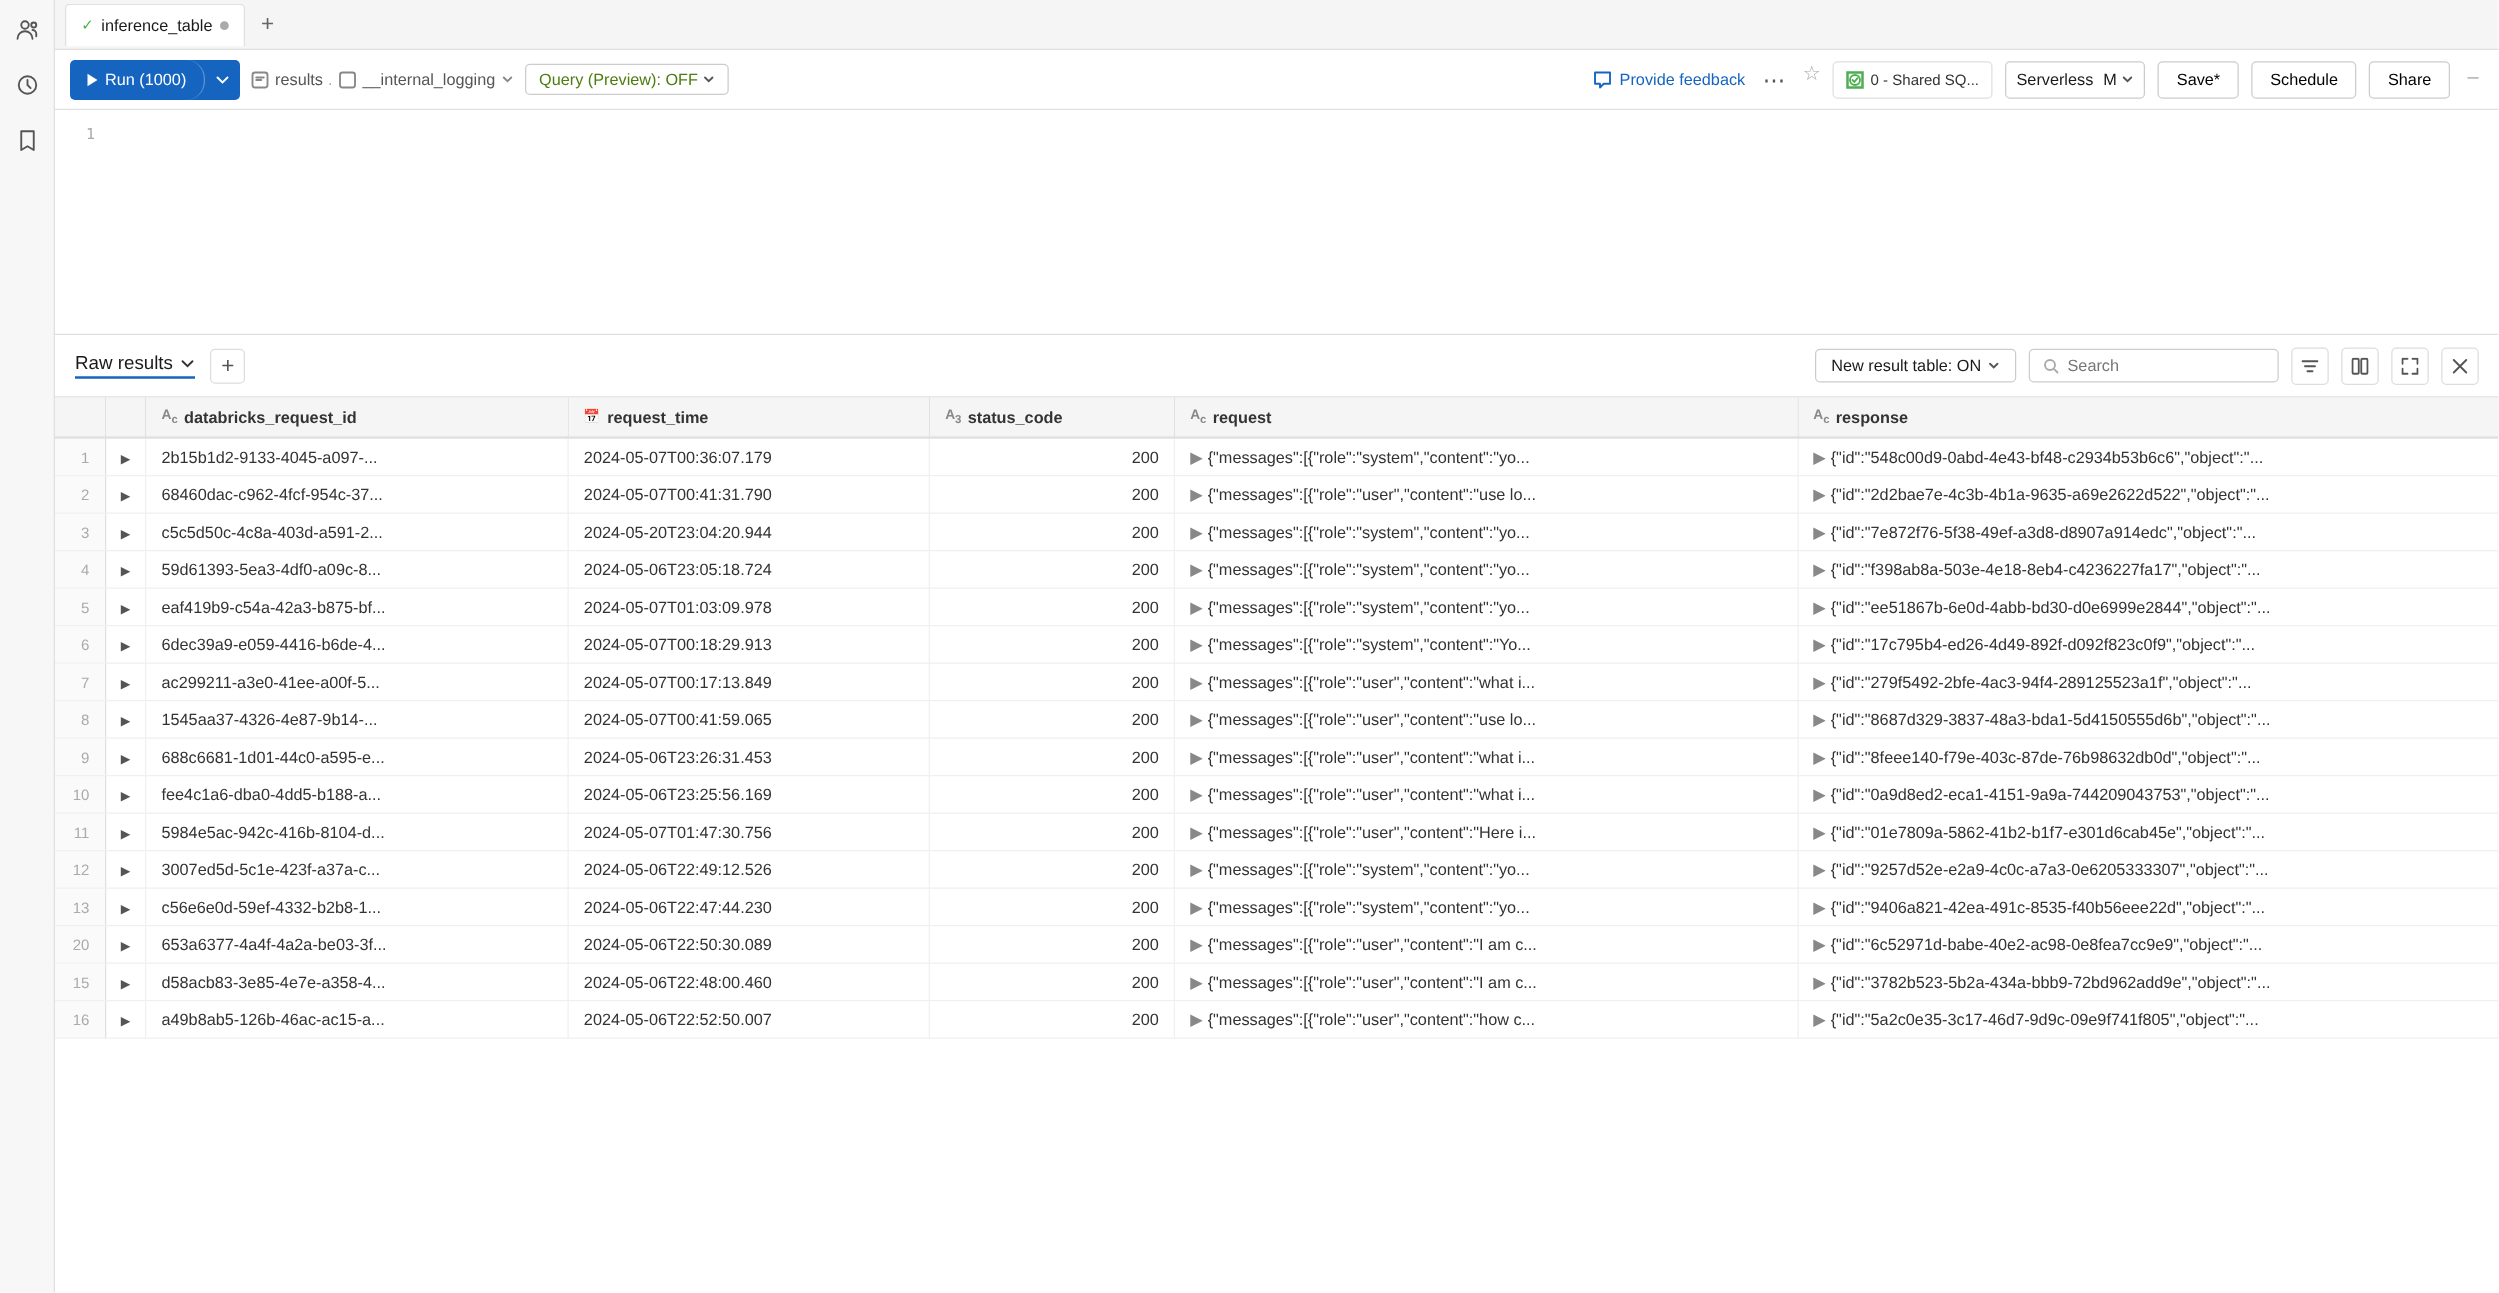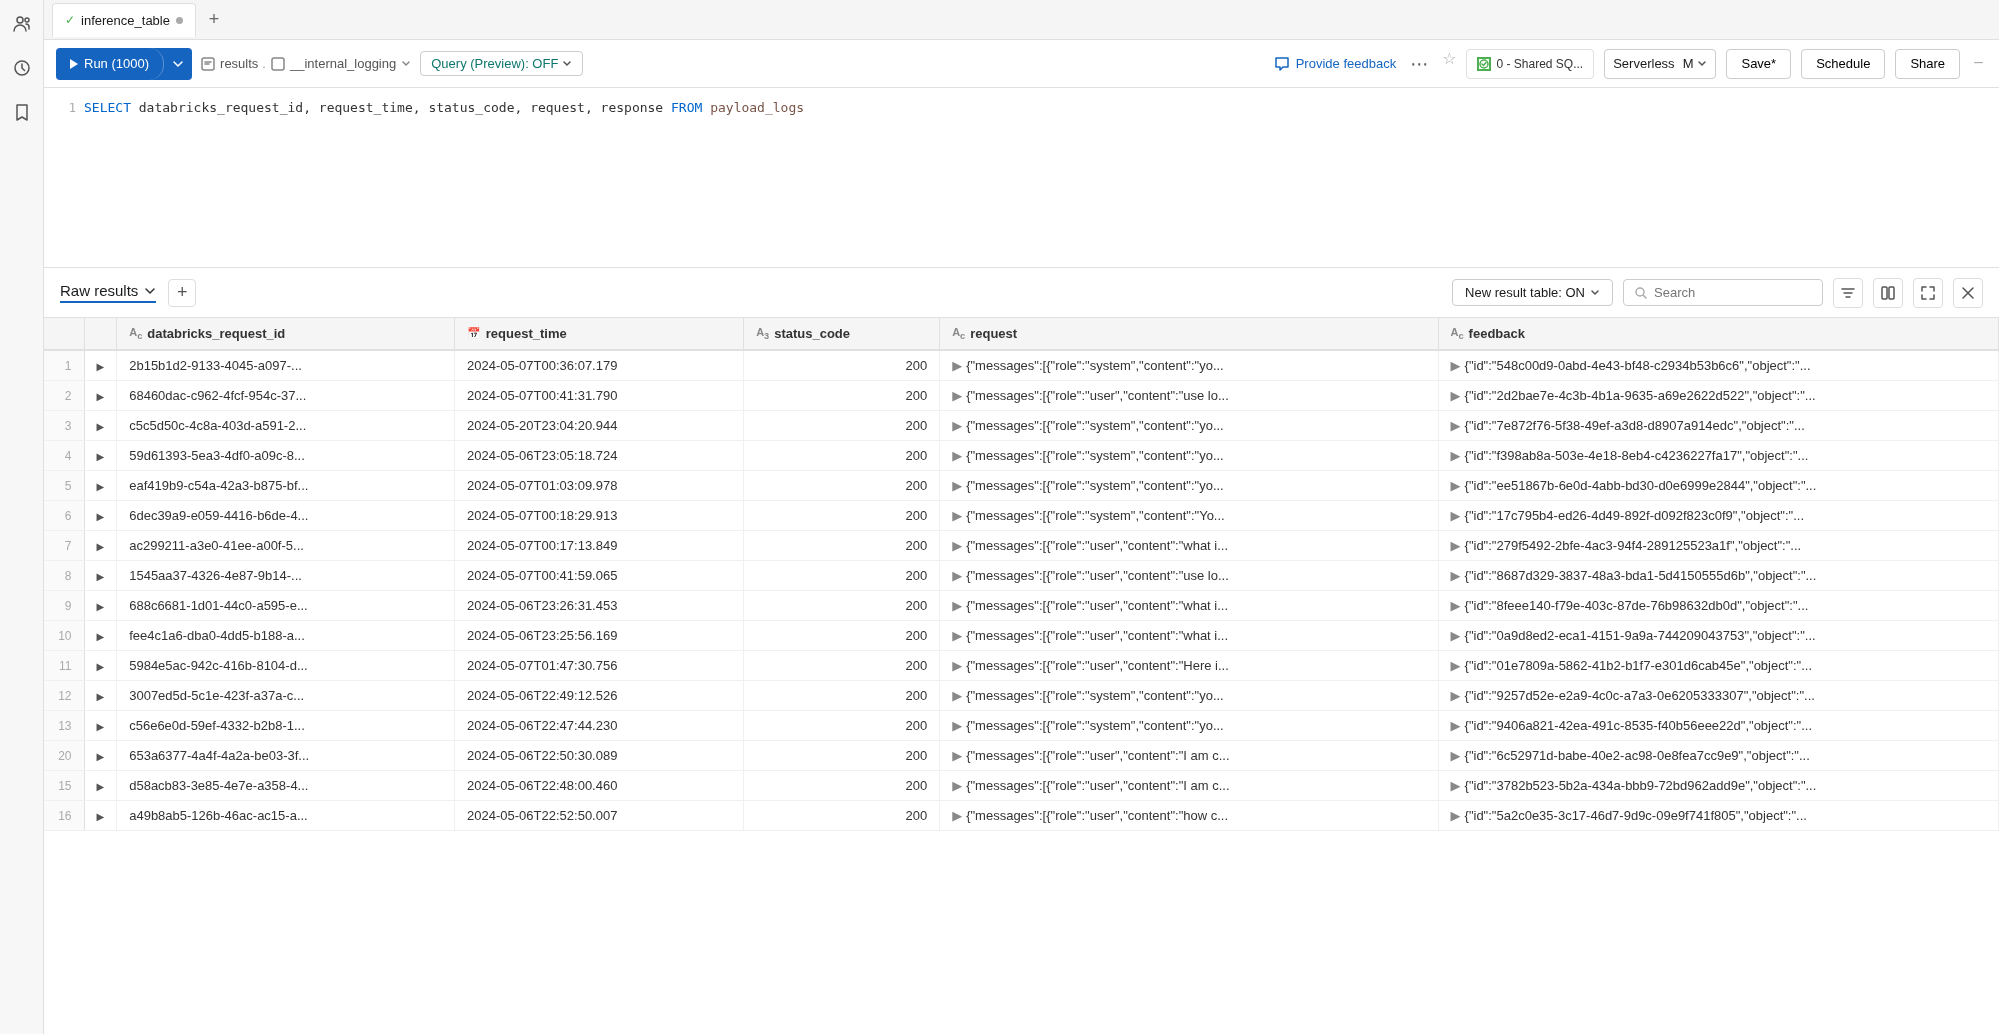--- a/index.html
+++ b/index.html
@@ -21,21 +21,21 @@
     
     .toolbar { height: 48px; background: #fff; border-bottom: 1px solid #e0e0e0; display: flex; align-items: center; padding: 0 12px; gap: 8px; }
     .run-btn-group { display: flex; align-items: center; background: #1565c0; border-radius: 4px; height: 32px; }
     .run-btn { display: flex; align-items: center; gap: 6px; padding: 12px 14px; color: #fff; font-size: 13px; font-weight: 500; cursor: pointer; border-right: 1px solid rgba(255,255,255,0.3); height: 100%; border-radius: 15px; }
     .run-btn .play-icon { width: 0; height: 0; border-top: 5px solid transparent; border-bottom: 5px solid transparent; border-left: 8px solid #fff; }
     .run-dropdown { width: 28px; display: flex; align-items: center; justify-content: center; color: #fff; cursor: pointer; height: 100%; }
 
     .breadcrumb-area { display: flex; align-items: center; gap: 4px; color: #555; font-size: 13px; }
     .breadcrumb-sep { color: #aaa; }
 
-    .query-preview-btn { display: flex; align-items: center; gap: 4px; padding: 4px 10px; border: 1px solid #ccc; border-radius: 4px; background: #fff; font-size: 13px; cursor: pointer; color: #0f766e; }
+    .query-preview-btn { display: flex; align-items: center; gap: 4px; padding: 4px 10px; border: 1px solid #ccc; border-radius: 4px; background: #fff; font-size: 13px; cursor: pointer; color: #4d7c0f; }
 
     .toolbar-right { margin-left: auto; display: flex; gap: 10px; }
     .feedback-btn { display: flex; align-items: center; gap: 6px; color: #1565c0; font-size: 13px; cursor: pointer; }
     .more-btn { color: #555; cursor: pointer; font-size: 18px; padding: 4px; }
     .star-btn { color: #aaa; cursor: pointer; font-size: 16px; }
     .status-badge { display: flex; align-items: center; gap: 5px; padding: 4px 10px; border: 1px solid #e0e0e0; border-radius: 4px; font-size: 12px; color: #333; }
     .serverless-select { display: flex; align-items: center; gap: 4px; padding: 4px 8px; border: 1px solid #ccc; border-radius: 4px; font-size: 13px; cursor: pointer; background: #fff; }
     .save-btn { padding: 5px 14px; border: 1px solid #ccc; border-radius: 4px; background: #fff; font-size: 13px; cursor: pointer; }
     .schedule-btn { padding: 5px 14px; border: 1px solid #ccc; border-radius: 4px; background: #fff; font-size: 13px; cursor: pointer; }
     .share-btn { padding: 5px 14px; border: 1px solid #ccc; border-radius: 4px; background: #fff; font-size: 13px; cursor: pointer; }
@@ -179,23 +179,20 @@
         <button class="save-btn">Save*</button>
         <button class="schedule-btn">Schedule</button>
         <button class="share-btn">Share</button>
         <div class="collapse-btn">–</div>
       </div>
     </div>
 
     <div class="query-editor">
       <div class="query-line">
         <span class="line-num">1</span>
-        <span class="query-text">
-          <span class="kw">SELECT</span> databricks_request_id, request_time, status_code, request, response <span class="kw">FROM</span> <span class="tbl-name">payload_logs</span>
-        </span>
       </div>
     </div>
 
     <div class="results-area">
 
       <div class="results-toolbar">
         <div class="raw-results-btn">
           <span>Raw results</span>
           <svg width="12" height="12" viewBox="0 0 12 12">
               <path d="M2 4l4 4 4-4" stroke="#333" stroke-width="1.5" fill="none" stroke-linecap="round"></path>
@@ -267,21 +264,21 @@
               </th>
               <th>
                 <div class="col-header">
                   <span class="col-icon" style="font-size:11px;color:#888;">A<sub>c</sub></span>
                   <span>request</span>
                 </div>
               </th>
               <th>
                 <div class="col-header">
                   <span class="col-icon" style="font-size:11px;color:#888;">A<sub>c</sub></span>
-                  <span>feedback</span>
+                  <span>response</span>
                 </div>
               </th>
             </tr>
           </thead>
           <tbody id="table-body">
           <tr>
     <td class="row-num">1</td>
     <td class="expand-cell"><span class="expand-arrow">▶</span></td>
     <td style="max-width:220px;overflow:hidden;text-overflow:ellipsis;">2b15b1d2-9133-4045-a097-...</td>
     <td>2024-05-07T00:36:07.179</td>

